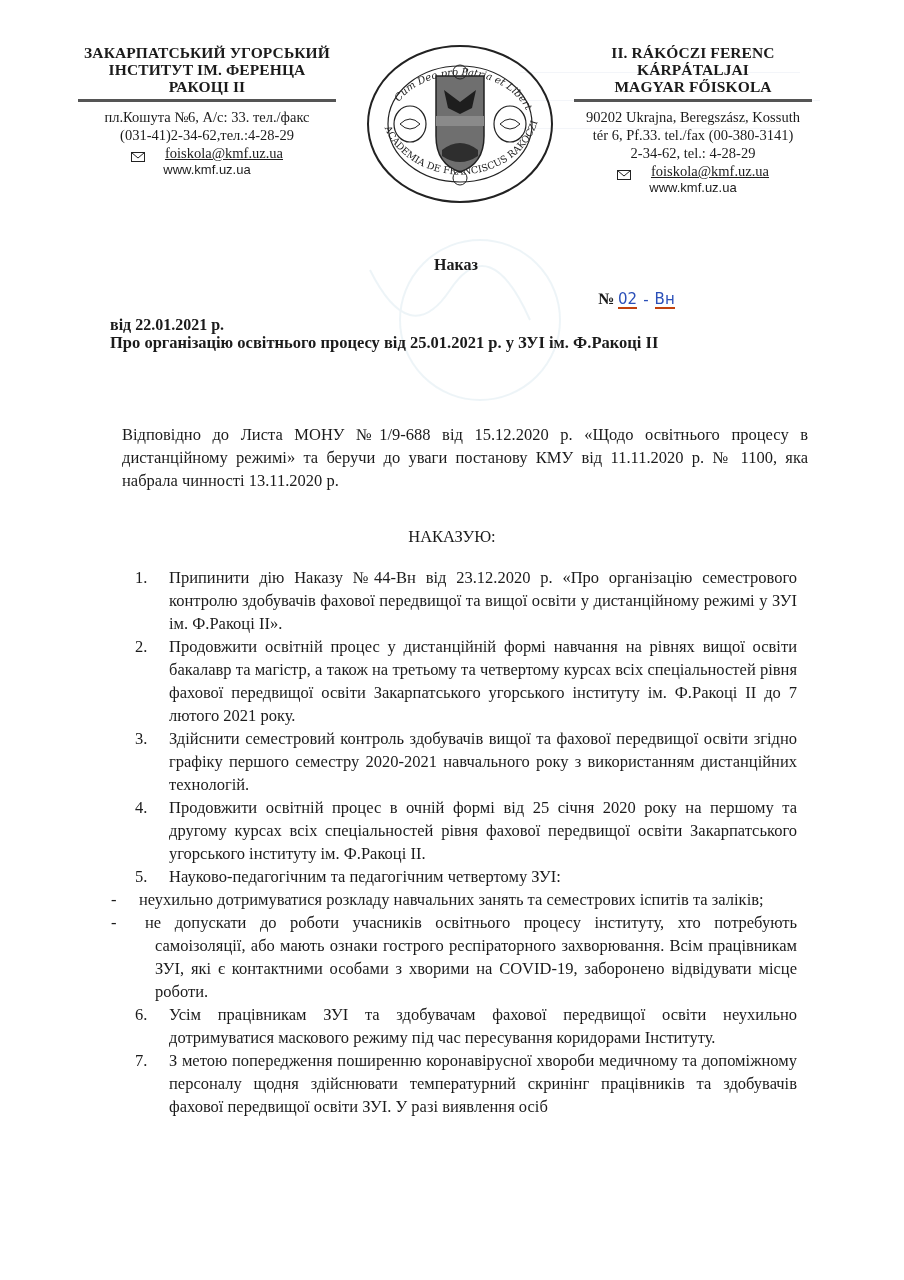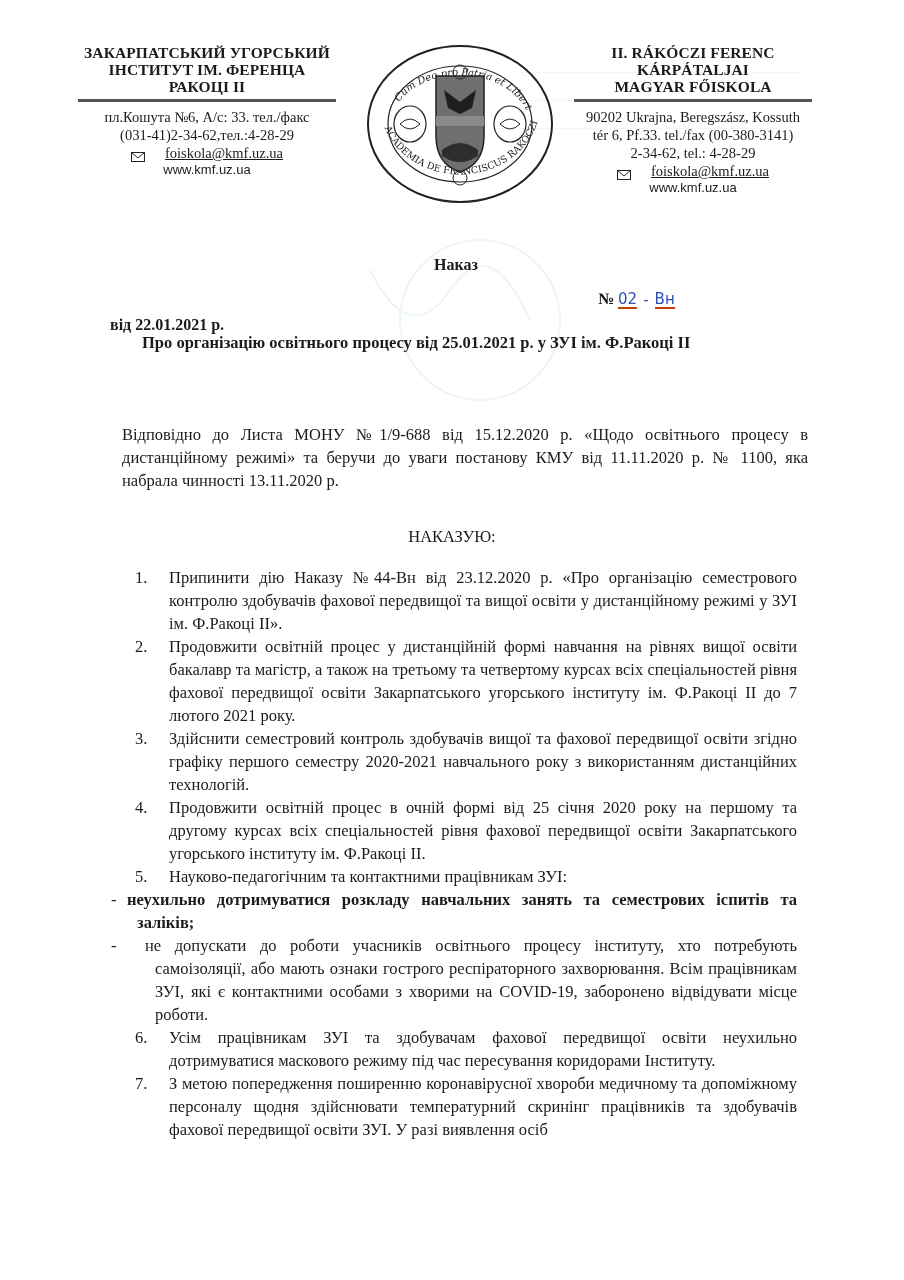--- a/index.html
+++ b/index.html
@@ -19,21 +19,21 @@
     .mail-icon { display: inline-block; width: 14px; height: 10px; position: relative; }
     .web { font-family: "Liberation Sans", sans-serif; font-size: 13px; line-height: 16px; }
 
     .seal { position: absolute; left: 364px; top: 40px; width: 192px; height: 168px; }
 
     .order-title { position: absolute; left: 0; width: 904px; top: 256px; text-align: center; font-weight: bold; font-size: 16px; padding-left: 8px; }
     .order-date { position: absolute; left: 110px; top: 292px; font-weight: bold; font-size: 16px; margin-top: 24px; }
     .order-num { position: absolute; left: 598px; top: 290px; font-weight: bold; font-size: 16px; display: flex; align-items: baseline; gap: 4px; }
     .handwritten { font-family: "DejaVu Sans", sans-serif; font-weight: normal; color: #2a4fb8; font-size: 15px; display: inline-flex; gap: 6px; }
     .handwritten span { border-bottom: 2px solid #c2410c; line-height: 16px; }
-    .subject { position: absolute; left: 110px; top: 333px; font-weight: bold; font-size: 16.5px; margin-left: 32px; }
+    .subject { position: absolute; left: 110px; top: 333px; font-weight: bold; font-size: 16.5px; }
 
     .preamble { position: absolute; left: 122px; width: 686px; top: 423px; font-size: 16.5px; line-height: 23px; text-align: justify; }
     .decree { position: absolute; left: 0; width: 904px; top: 527px; text-align: center; font-size: 16.5px; }
 
     .items { position: absolute; left: 111px; width: 686px; top: 566px; font-size: 16.5px; line-height: 23px; }
     .item { display: flex; text-align: justify; margin-bottom: 0; }
     .item .num { width: 30px; flex: 0 0 30px; padding-left: 27px; box-sizing: content-box; }
     .item .txt { flex: 1; }
     .item.numbered .num { width: 34px; flex: 0 0 34px; padding-left: 24px; }
     .sub { display: flex; text-align: justify; }
@@ -158,26 +158,26 @@
   <div class="item numbered">
     <span class="num">3.</span>
     <span class="txt">Здійснити семестровий контроль здобувачів вищої та фахової передвищої освіти згідно графіку першого семестру 2020-2021 навчального року з використанням дистанційних технологій.</span>
   </div>
   <div class="item numbered">
     <span class="num">4.</span>
     <span class="txt">Продовжити освітній процес в очній формі від 25 січня 2020 року на першому та другому курсах всіх спеціальностей рівня фахової передвищої освіти Закарпатського угорського інституту ім. Ф.Ракоці ІІ.</span>
   </div>
   <div class="item numbered">
     <span class="num">5.</span>
-    <span class="txt">Науково-педагогічним та контактними працівникам ЗУІ:</span>
+    <span class="txt">Науково-педагогічним та педагогічним четвертому ЗУІ:</span>
   </div>
 
   <div class="sub" style="margin-left:-27px;">
     <span class="dash" style="padding-left:27px;">-</span>
-    <span class="txt" style="padding-left:6px;text-indent:-10px;margin-left:4px;font-weight:bold;">неухильно дотримуватися розкладу навчальних занять та семестрових іспитів та заліків;</span>
+    <span class="txt" style="padding-left:6px;text-indent:-10px;margin-left:16px;">неухильно дотримуватися розкладу навчальних занять та семестрових іспитів та заліків;</span>
   </div>
   <div class="sub" style="margin-left:-27px;">
     <span class="dash" style="padding-left:27px;">-</span>
     <span class="txt" style="padding-left:6px;text-indent:-10px;margin-left:22px;">не допускати до роботи учасників освітнього процесу інституту, хто потребують самоізоляції, або мають ознаки гострого респіраторного захворювання. Всім працівникам ЗУІ, які є контактними особами з хворими на COVID-19, заборонено відвідувати місце роботи.</span>
   </div>
 
   <div class="item numbered">
     <span class="num">6.</span>
     <span class="txt">Усім працівникам ЗУІ та здобувачам фахової передвищої освіти неухильно дотримуватися маскового режиму під час пересування коридорами Інституту.</span>
   </div>

